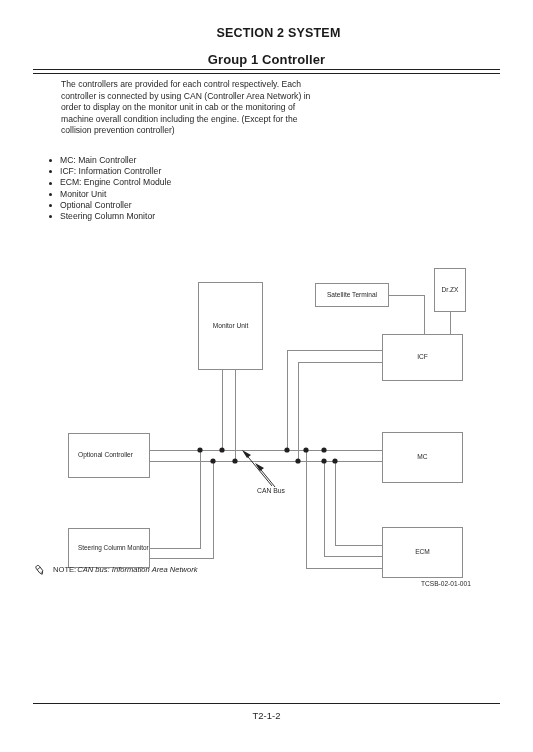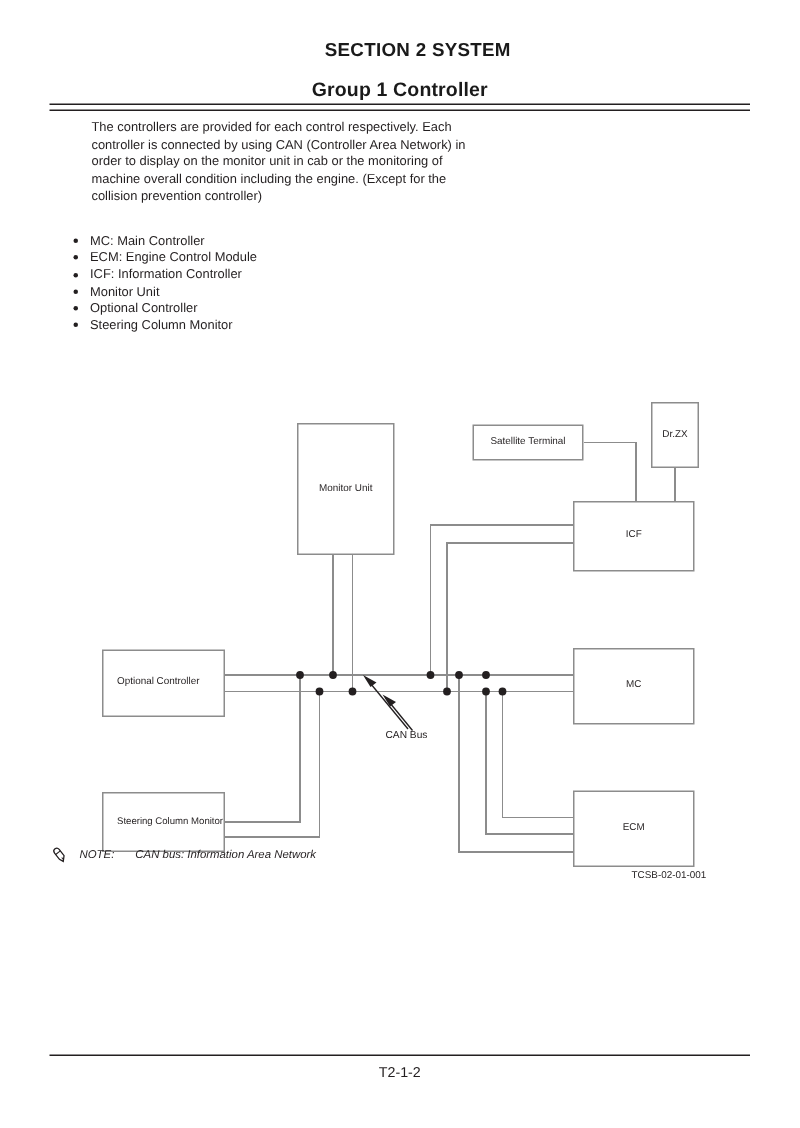--- a/index.html
+++ b/index.html
@@ -148,24 +148,23 @@
     gap: 0;
     font-size: 7.6px;
   }
   .pencil-icon {
     width: 13px;
     height: 13px;
     margin-right: 6px;
     flex: none;
   }
   .note-word {
-    font-style: italic;
     font-weight: normal;
     color: #231f20;
-    margin-right: 14px;
+    margin-right: 1px;
   }
   .note-text {
     font-style: italic;
     color: #231f20;
     white-space: nowrap;
   }
 
   .fig-code {
     position: absolute;
     left: 421px;
@@ -200,22 +199,22 @@
 
   <div class="section-title">SECTION 2 SYSTEM</div>
   <div class="group-title">Group 1 Controller</div>
   <div class="header-rule r1"></div>
   <div class="header-rule r2"></div>
 
   <div class="para">The controllers are provided for each control respectively. Each controller is connected by using CAN (Controller Area Network) in order to display on the monitor unit in cab or the monitoring of machine overall condition including the engine. (Except for the collision prevention controller)</div>
 
   <ul class="bullets">
     <li>MC: Main Controller</li>
+    <li>ICF: Information Controller</li>
     <li>ECM: Engine Control Module</li>
-    <li>ICF: Information Controller</li>
     <li>Monitor Unit</li>
     <li>Optional Controller</li>
     <li>Steering Column Monitor</li>
   </ul>
 
   <svg class="diagram" viewBox="0 0 533 752" width="533" height="752">
     <g stroke="#8c8c8c" stroke-width="1" fill="none" shape-rendering="crispEdges">
 
       <path d="M389,295 L424,295 L424,334"></path>
 

